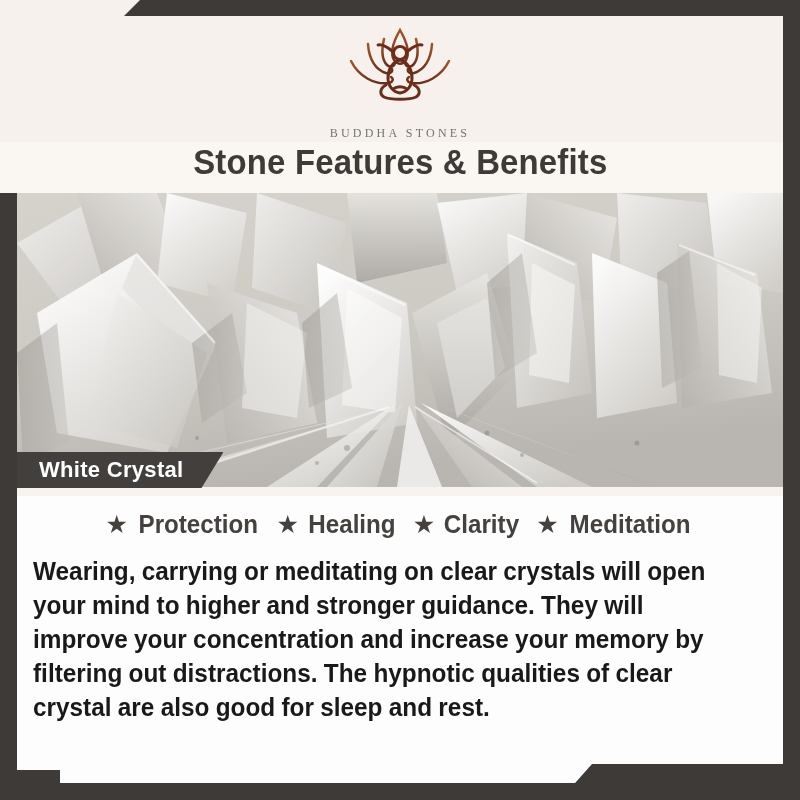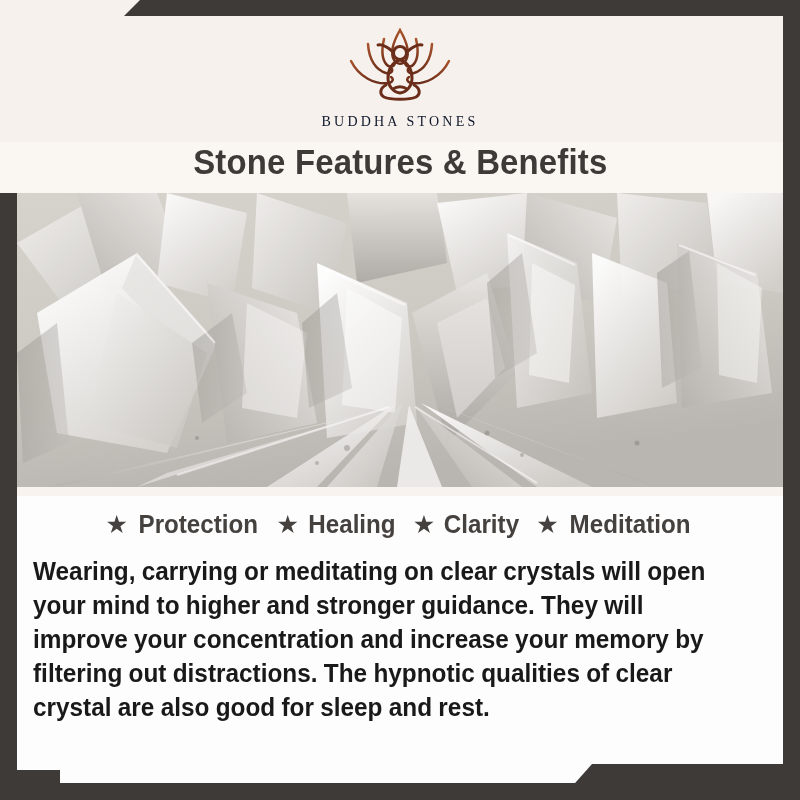--- a/index.html
+++ b/index.html
@@ -92,25 +92,25 @@
     justify-content: flex-start;
     z-index: 2;
   }
   .logo-mark {
     margin-top: 22px;
     width: 120px;
     height: 88px;
     display: block;
   }
   .brand-name {
-    margin-top: 4px;
+    margin-top: 16px;
     font-family: "Liberation Serif", serif;
-    font-size: 14px;
+    font-size: 12px;
     letter-spacing: 3.2px;
-    color: #0f172a;
+    color: #737373;
   }
 
   
   .title-bar {
     position: absolute;
     top: 142px;
     left: 0;
     width: 800px;
     height: 51px;
     background: #faf6f2;
@@ -372,20 +372,23 @@
         <circle cx="330" cy="255" r="3"></circle>
         <circle cx="300" cy="270" r="2"></circle>
         <circle cx="470" cy="240" r="2.5"></circle>
         <circle cx="505" cy="262" r="2"></circle>
         <circle cx="180" cy="245" r="2"></circle>
         <circle cx="620" cy="250" r="2.5"></circle>
       </g>
     </svg>
   </div>
 
+  <div class="stone-banner">
+    <span class="stone-banner-text">White Crystal</span>
+  </div>
 
   <div class="content">
     <div class="content-topstrip"></div>
 
     <div class="features">
       <div class="feature">
         <span class="star">★</span>
         <span class="feature-label">Protection</span>
       </div>
       <div class="feature">

